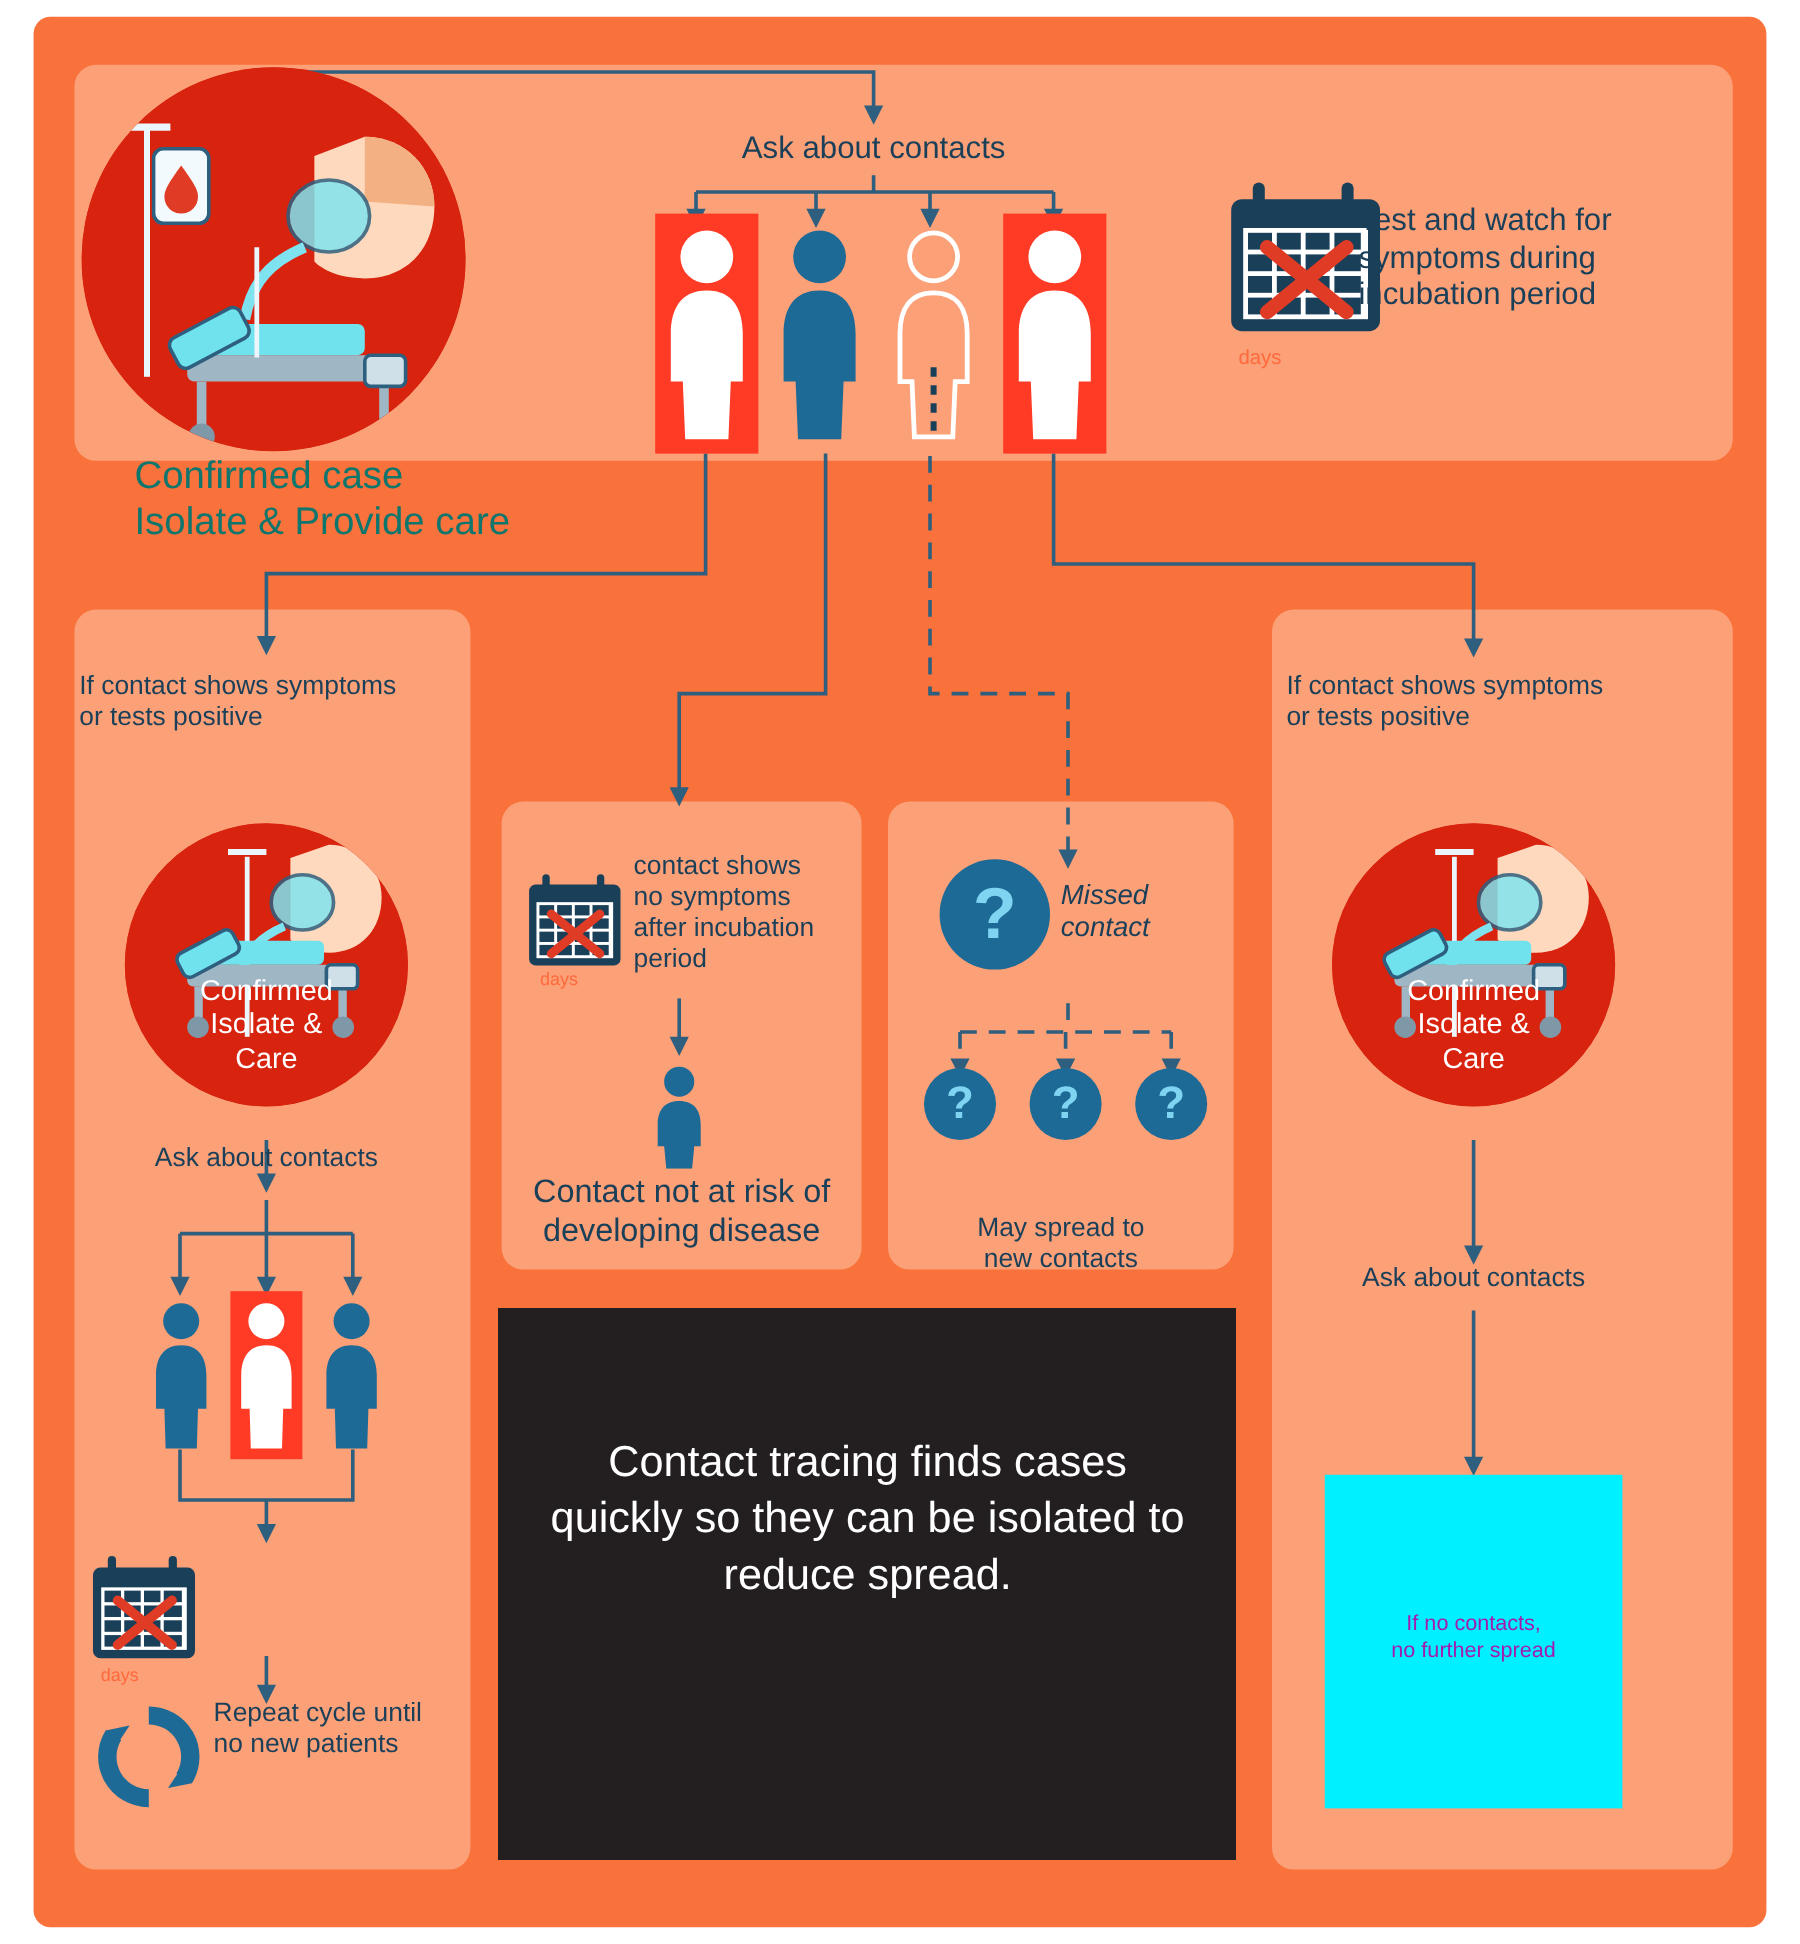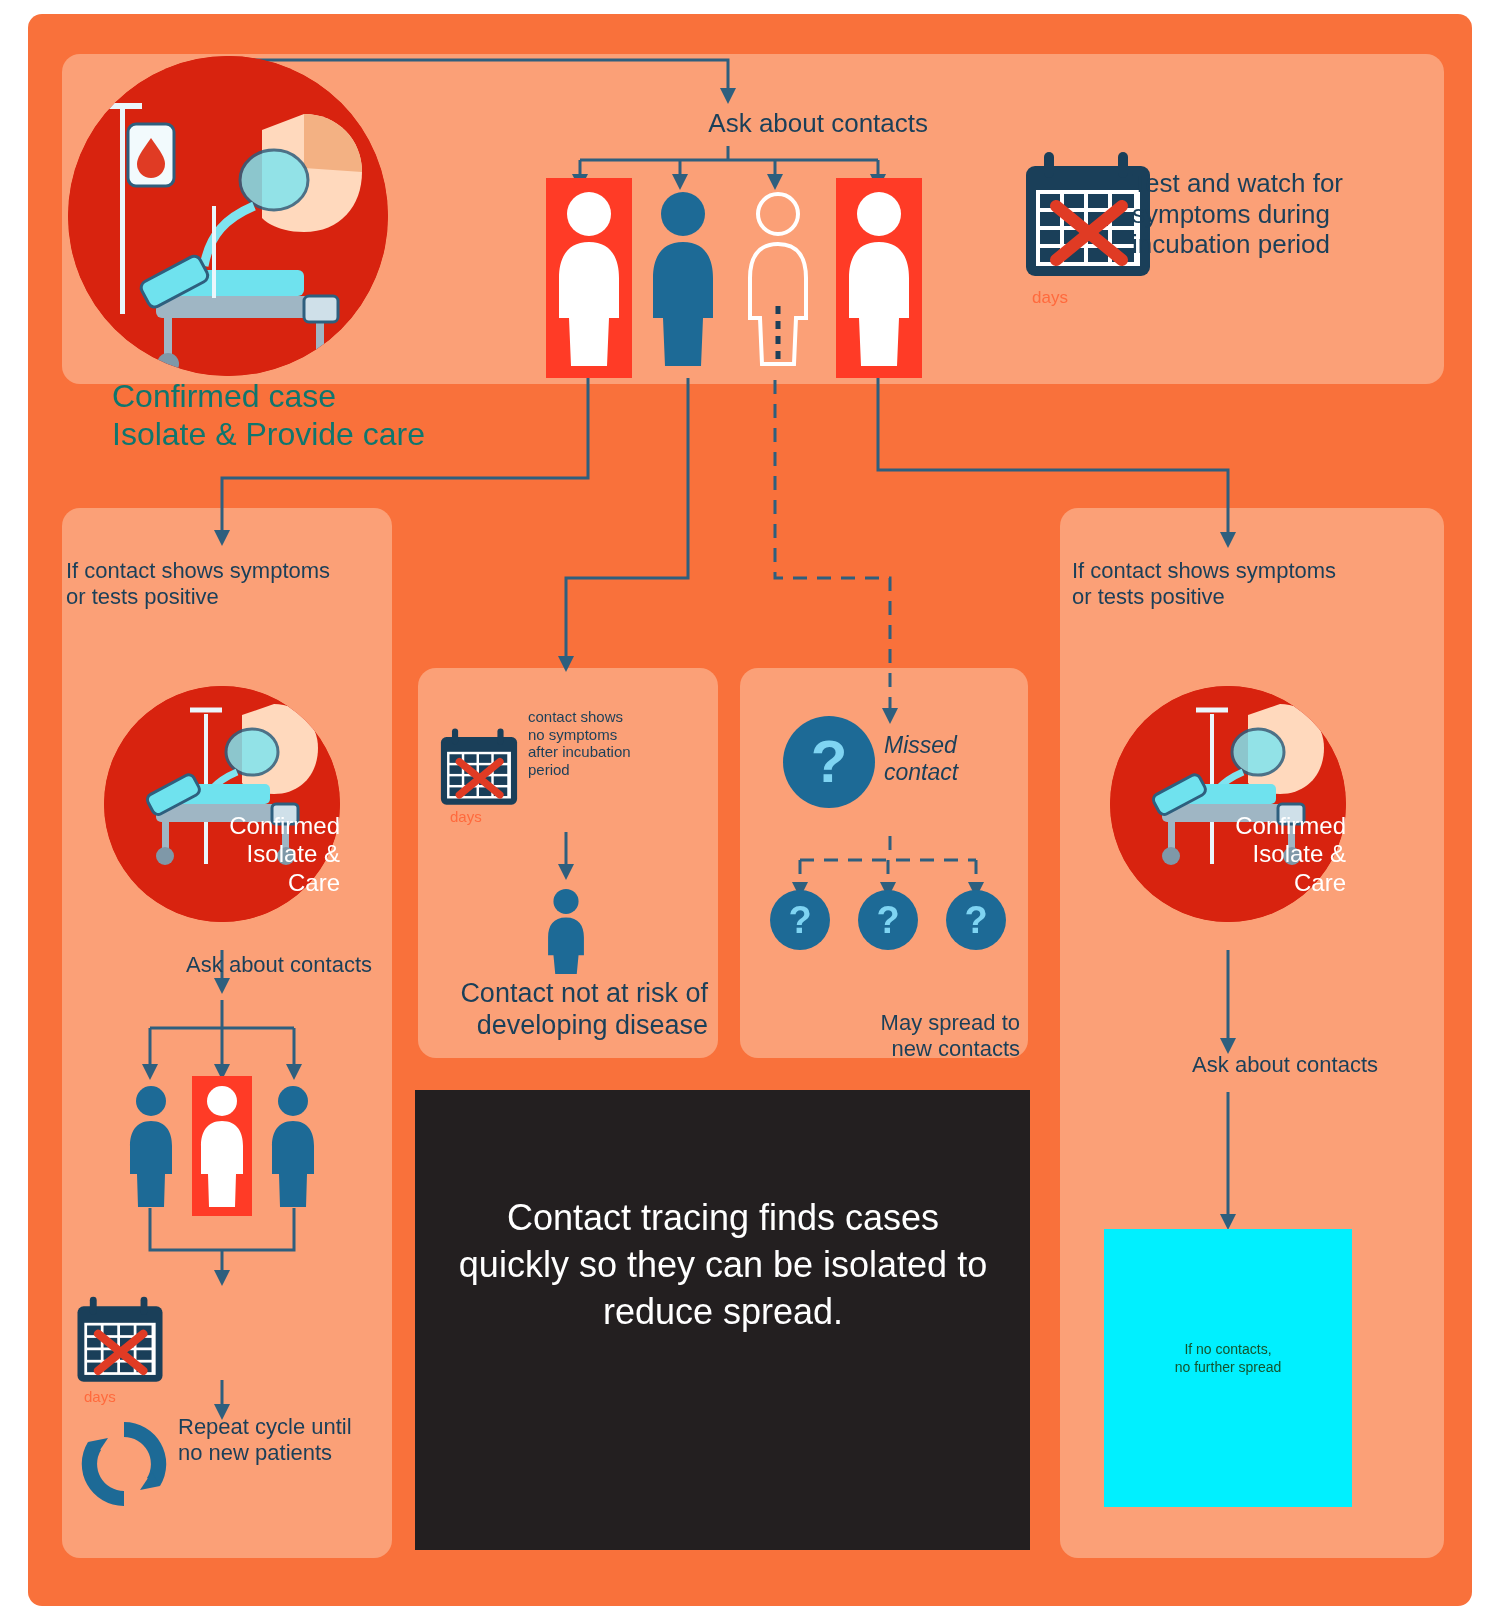--- a/index.html
+++ b/index.html
@@ -73,22 +73,22 @@
     width: 248px;
     height: 278px;
     background: #00f0ff;
   }
   .cyanbox .cb-text {
     position: absolute;
     left: 0;
     top: 112px;
     width: 248px;
     text-align: center;
-    color: #14532d;
-    font-size: 14px;
+    color: #a21caf;
+    font-size: 18px;
     line-height: 1.25;
     white-space: pre-line;
   }
   
   .redtile {
     position: absolute;
     background: #ff3b26;
   }
   .person {
     position: absolute;
@@ -105,21 +105,21 @@
     background: #1d6a96;
     color: #7fd4f2;
     font-weight: bold;
     text-align: center;
   }
   .cal-days {
     position: absolute;
     color: #ff6a3d;
     font-size: 17px;
   }
-  .center { text-align: right; }
+  .center { text-align: center; }
 </style>
 </head>
 <body>
 
 <div id="canvas">
 
   <div class="frame"></div>
 
   <div class="panel" style="left:62px; top:54px; width:1382px; height:330px;"></div>
 
@@ -387,21 +387,21 @@
         <rect x="46" y="100" width="20" height="14"></rect>
       <rect x="70" y="100" width="20" height="14"></rect>
         <rect x="94" y="100" width="22" height="14"></rect>
     </g>
     <rect x="26" y="4" width="10" height="26" rx="5" fill="#1a3f59"></rect>
     <rect x="100" y="4" width="10" height="26" rx="5" fill="#1a3f59"></rect>
     <path d="M38 58 L104 112 M104 58 L38 112" stroke="#e03b24" stroke-width="12" stroke-linecap="round"></path>
   </svg>
   <div class="cal-days" style="left:450px; top:808px; font-size:15px;">days</div>
 
-  <div class="txt dark-txt" style="left:528px; top:708px; width:200px; font-size:15px;">contact shows
+  <div class="txt dark-txt" style="left:528px; top:708px; width:200px; font-size:22px;">contact shows
 no symptoms
 after incubation
 period</div>
 
   <svg class="person" style="left:538px; top:888px;" width="56" height="86" viewBox="0 0 56 96">
     <circle cx="28" cy="15" r="14" fill="#1d6a96"></circle>
     <path d="M28 33 c-14 0 -20 9 -20 22 l0 20 l6 0 l2 21 l24 0 l2 -21 l6 0 l0 -20 c0 -13 -6 -22 -20 -22z" fill="#1d6a96"></path>
   </svg>
 
   <div class="txt dark-txt center" style="left:428px; top:978px; width:280px; font-size:27px;">Contact not at risk of

